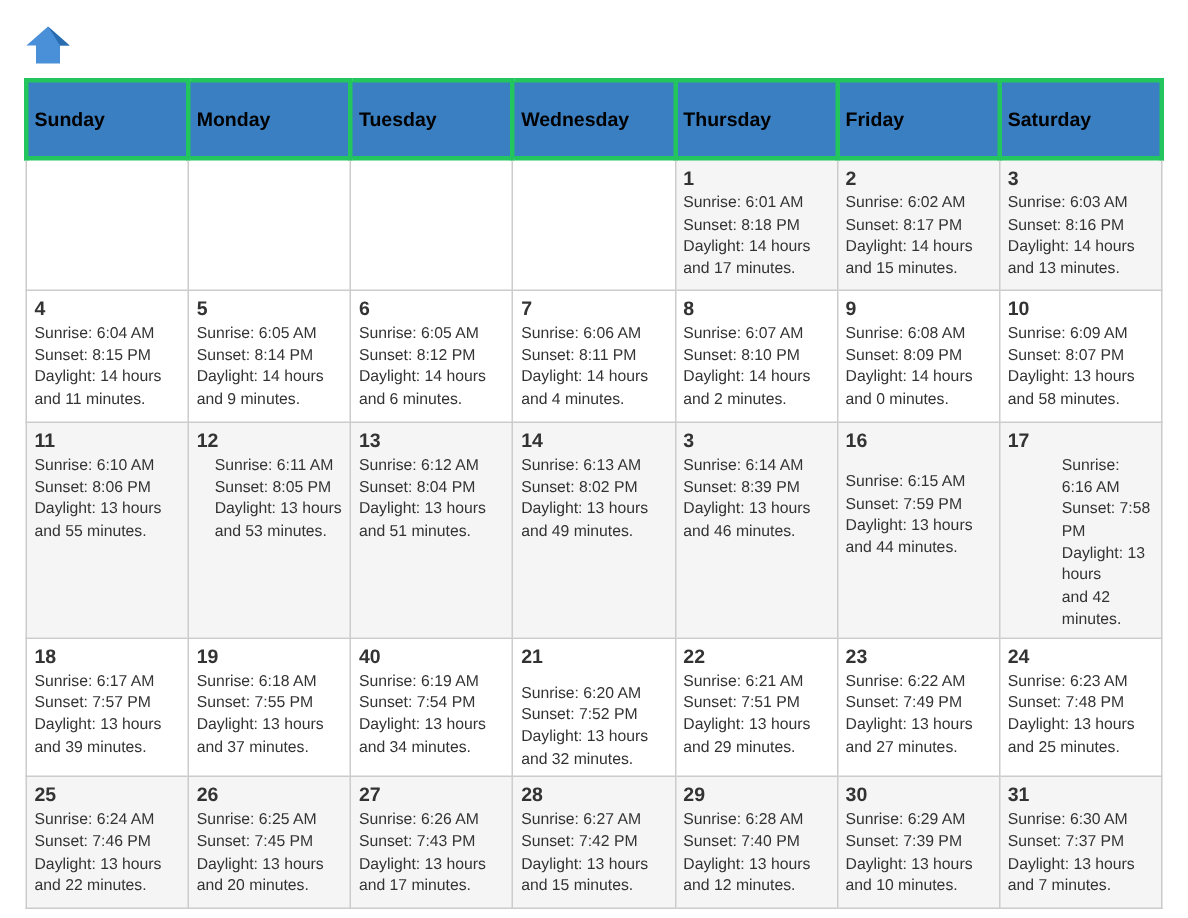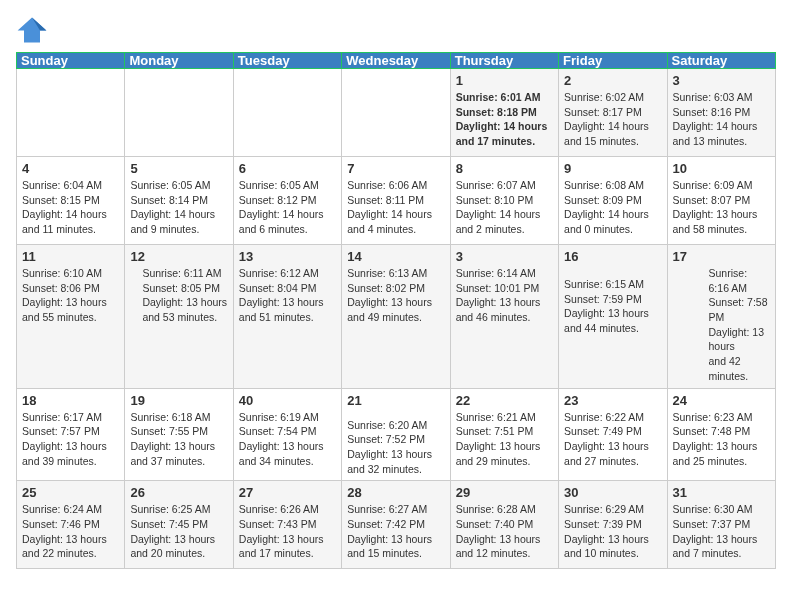--- a/index.html
+++ b/index.html
@@ -53,26 +53,26 @@
       font-size: 16px;
       color: #333;
     }
     table {
       width: 100%;
       border-collapse: collapse;
       table-layout: fixed;
     }
     thead tr th {
       background-color: #3a7fc1;
-      color: #ffffff;
+      color: #000000;
       font-size: 13px;
       font-weight: bold;
-      padding: 0 4px;
+      padding: 17px 4px;
       text-align: left;
-      border: 1px solid #22c55e;
+      border: 3px solid #22c55e;
     }
     tbody tr td {
       vertical-align: top;
       border: 1px solid #ccc;
       padding: 4px 5px;
       font-size: 11px;
       color: #333;
       height: 88px;
       background: #fff;
     }
@@ -127,21 +127,21 @@
       </tr>
   </thead>
   <tbody id="calendar-body">
   <tr>
         <td class="empty-cell"></td>
         <td class="empty-cell"></td>
         <td class="empty-cell"></td>
         <td class="empty-cell"></td>
         <td>
           <span class="day-number">1</span>
-          <div class="cell-info" style="white-space: pre-line; font-weight: bold;">Sunrise: 6:01 AM
+          <div class="cell-info" style="white-space: pre-line;">Sunrise: 6:01 AM
 Sunset: 8:18 PM
 Daylight: 14 hours
 and 17 minutes.</div>
         </td>
         <td>
           <span class="day-number">2</span>
           <div class="cell-info" style="white-space: pre-line;">Sunrise: 6:02 AM
 Sunset: 8:17 PM
 Daylight: 14 hours
 and 15 minutes.</div>
@@ -230,21 +230,21 @@
         <td>
           <span class="day-number">14</span>
           <div class="cell-info" style="white-space: pre-line;">Sunrise: 6:13 AM
 Sunset: 8:02 PM
 Daylight: 13 hours
 and 49 minutes.</div>
         </td>
         <td>
           <span class="day-number">3</span>
           <div class="cell-info" style="white-space: pre-line;">Sunrise: 6:14 AM
-Sunset: 10:01 PM
+Sunset: 8:39 PM
 Daylight: 13 hours
 and 46 minutes.</div>
         </td>
         <td>
           <span class="day-number">16</span>
           <div class="cell-info" style="white-space: pre-line; margin-top: 13px;">Sunrise: 6:15 AM
 Sunset: 7:59 PM
 Daylight: 13 hours
 and 44 minutes.</div>
         </td>

